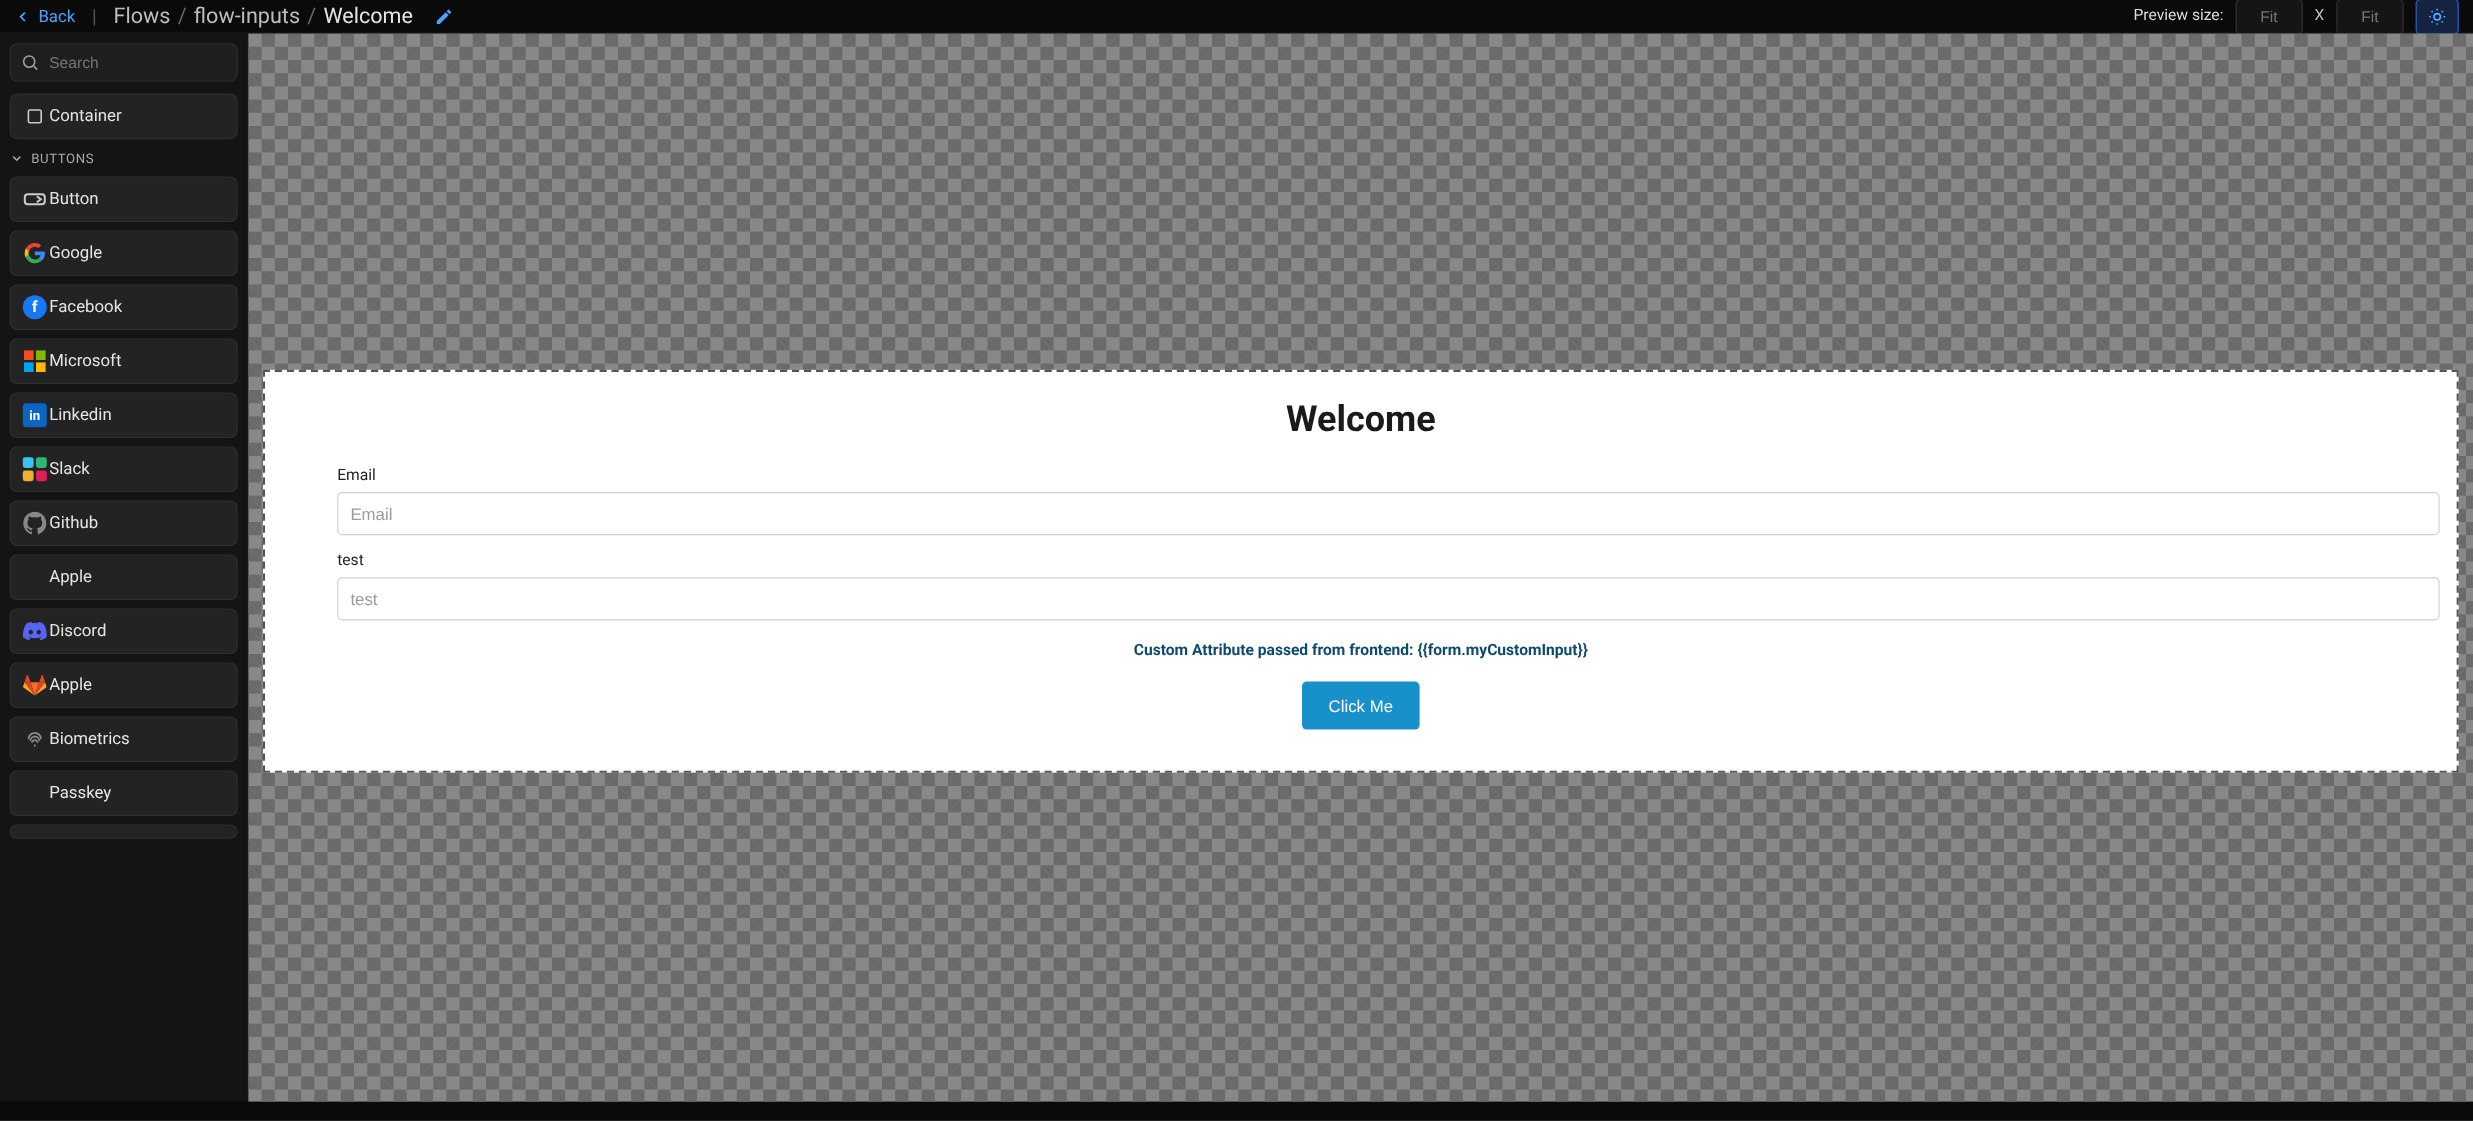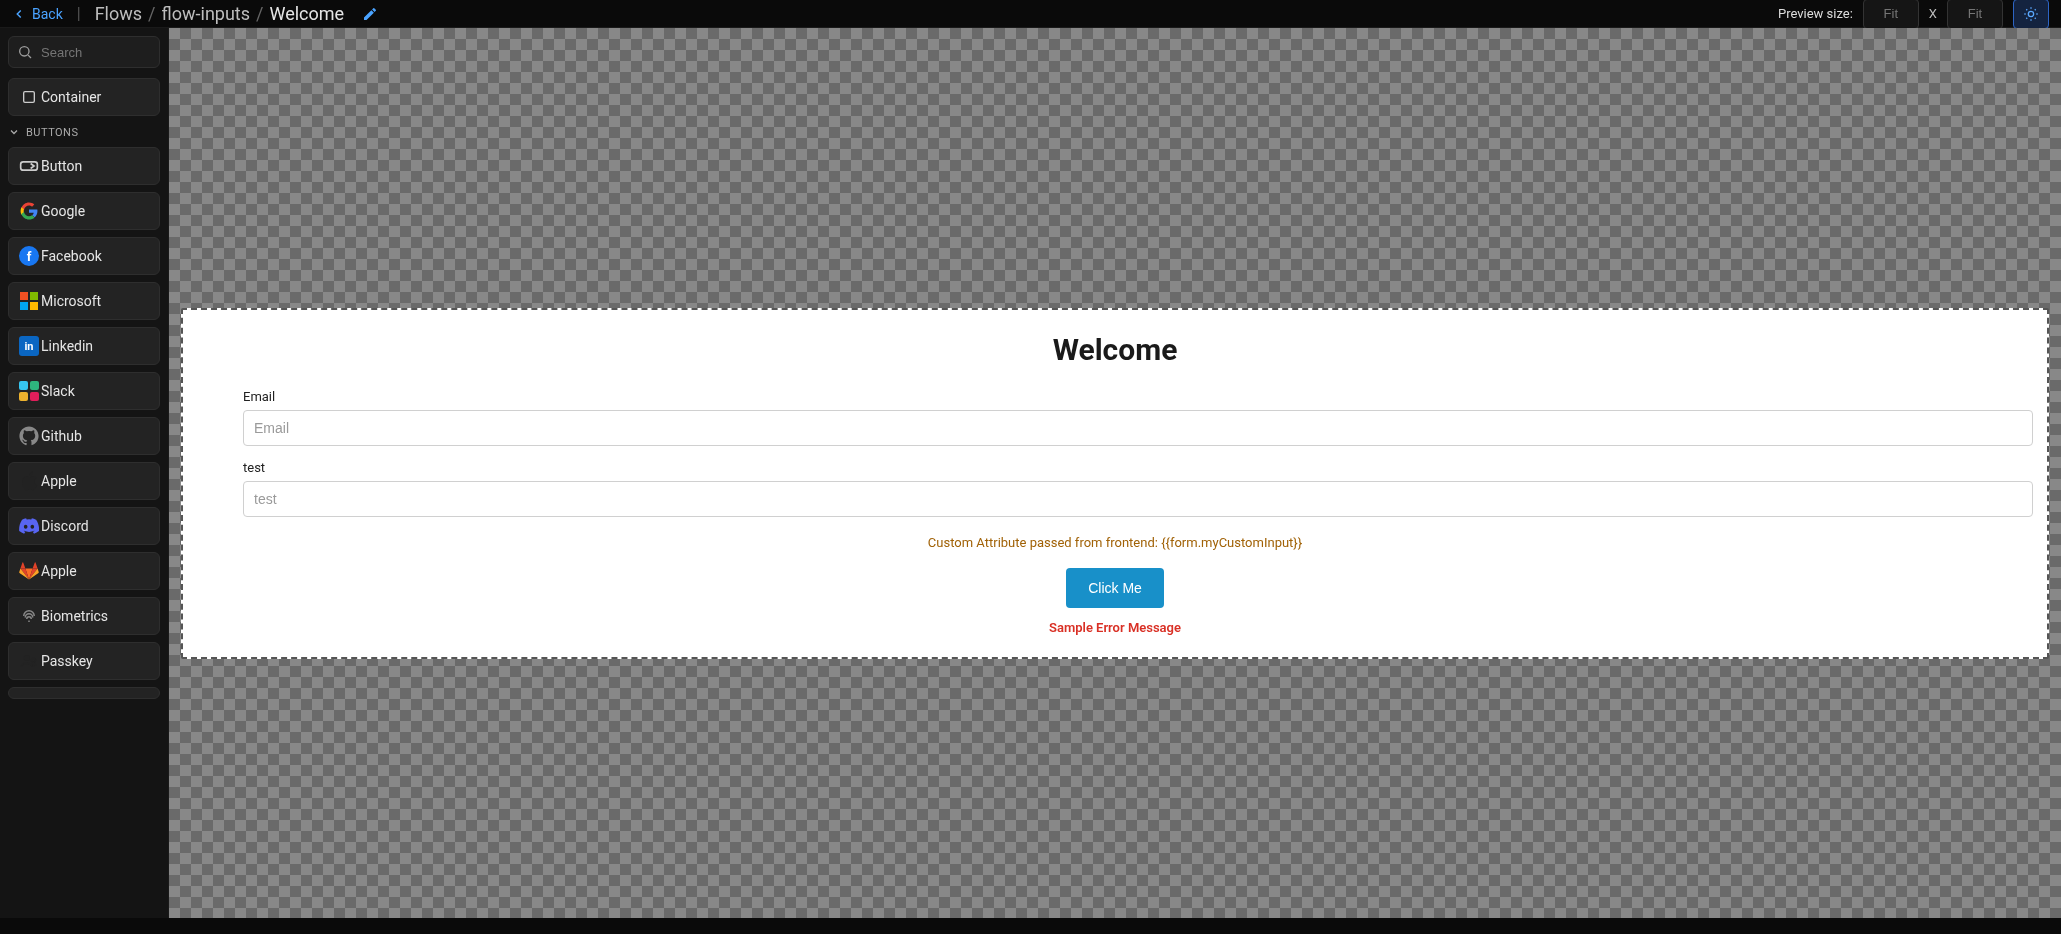--- a/index.html
+++ b/index.html
@@ -46,21 +46,21 @@
   }
 
   
   .app {
     display: flex;
     height: calc(100% - 44px);
   }
 
   
   .sidebar {
-    width: 169px;
+    width: 207px;
     background: #141414;
     border-right: 1px solid #1a1a1a;
     padding: 8px;
     overflow-y: auto;
     flex-shrink: 0;
   }
   .search-wrap {
     position: relative;
     margin-bottom: 10px;
   }
@@ -156,21 +156,21 @@
     border: 1px solid #d0d0d0;
     border-radius: 4px;
     padding: 0 10px;
     font-size: 14px;
     color: #333;
     background: #fff;
   }
   .field-input::placeholder { color: #9a9a9a; }
 
   .custom-attr {
-    text-align: center; font-size: 13px; font-weight: 400; color: #a16207;
+    text-align: center; font-size: 13px; font-weight: 700; color: #0c4a6e;
     margin: 18px 0;
   }
 
   .primary-btn {
     display: block; margin: 12px auto;
     background: #1890c9;
     color: #fff;
     border: none;
     border-radius: 4px;
     height: 40px;
@@ -395,17 +395,16 @@
 
         <div class="field">
           <label class="field-label">test</label>
           <input class="field-input" placeholder="test" style="">
         </div>
 
         <div class="custom-attr">Custom Attribute passed from frontend: {{form.myCustomInput}}</div>
 
         <button class="primary-btn">Click Me</button>
 
-        <div class="error-msg">Sample Error Message</div>
       </div>
     </div>
   </div>
 </div>
 
 </body></html>

